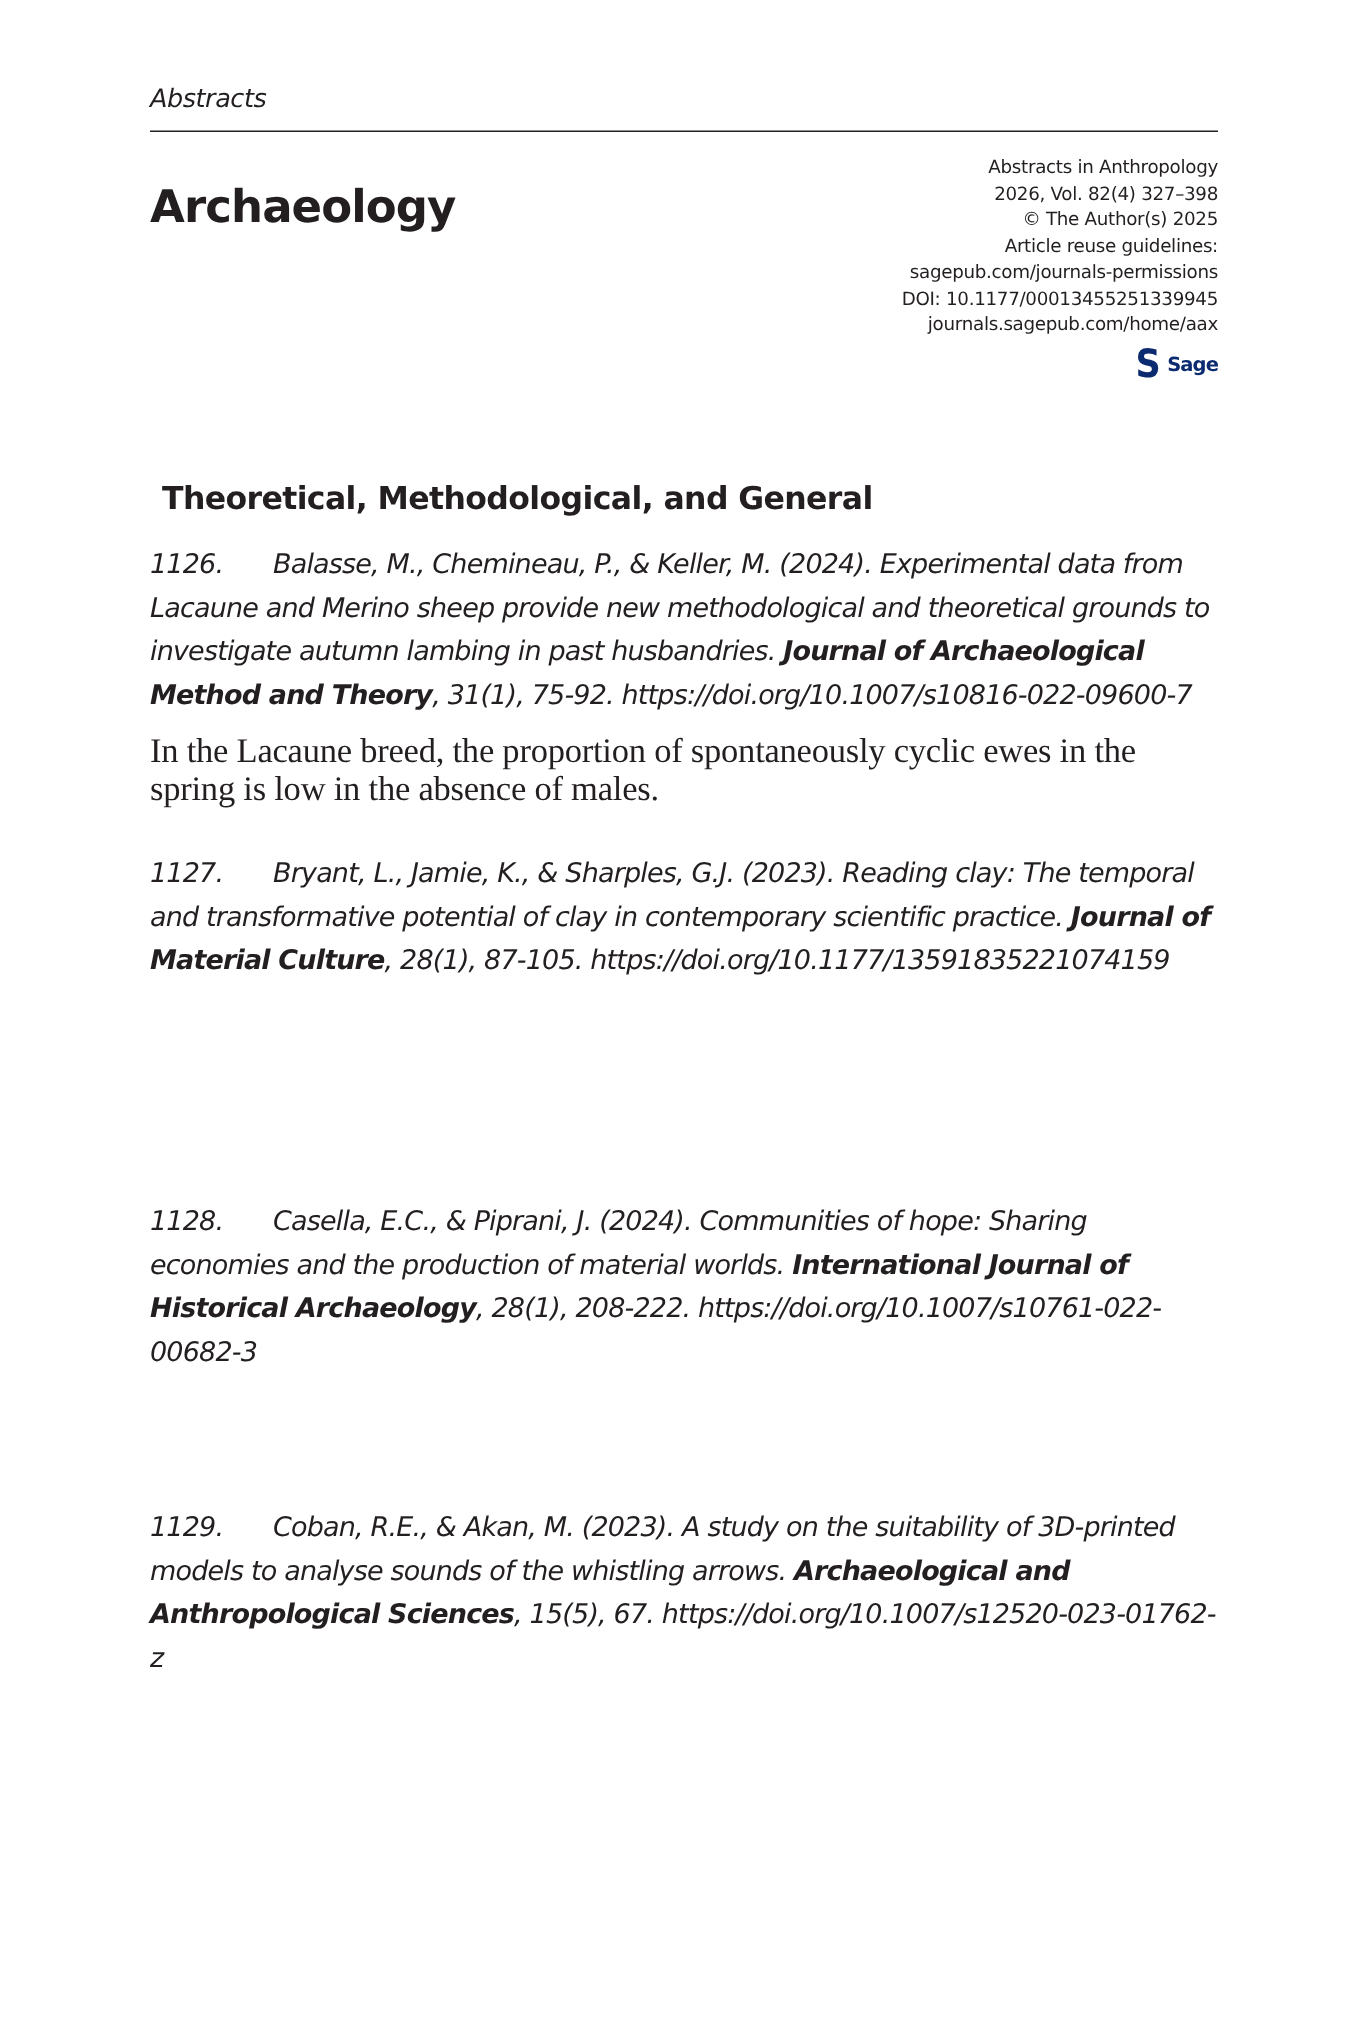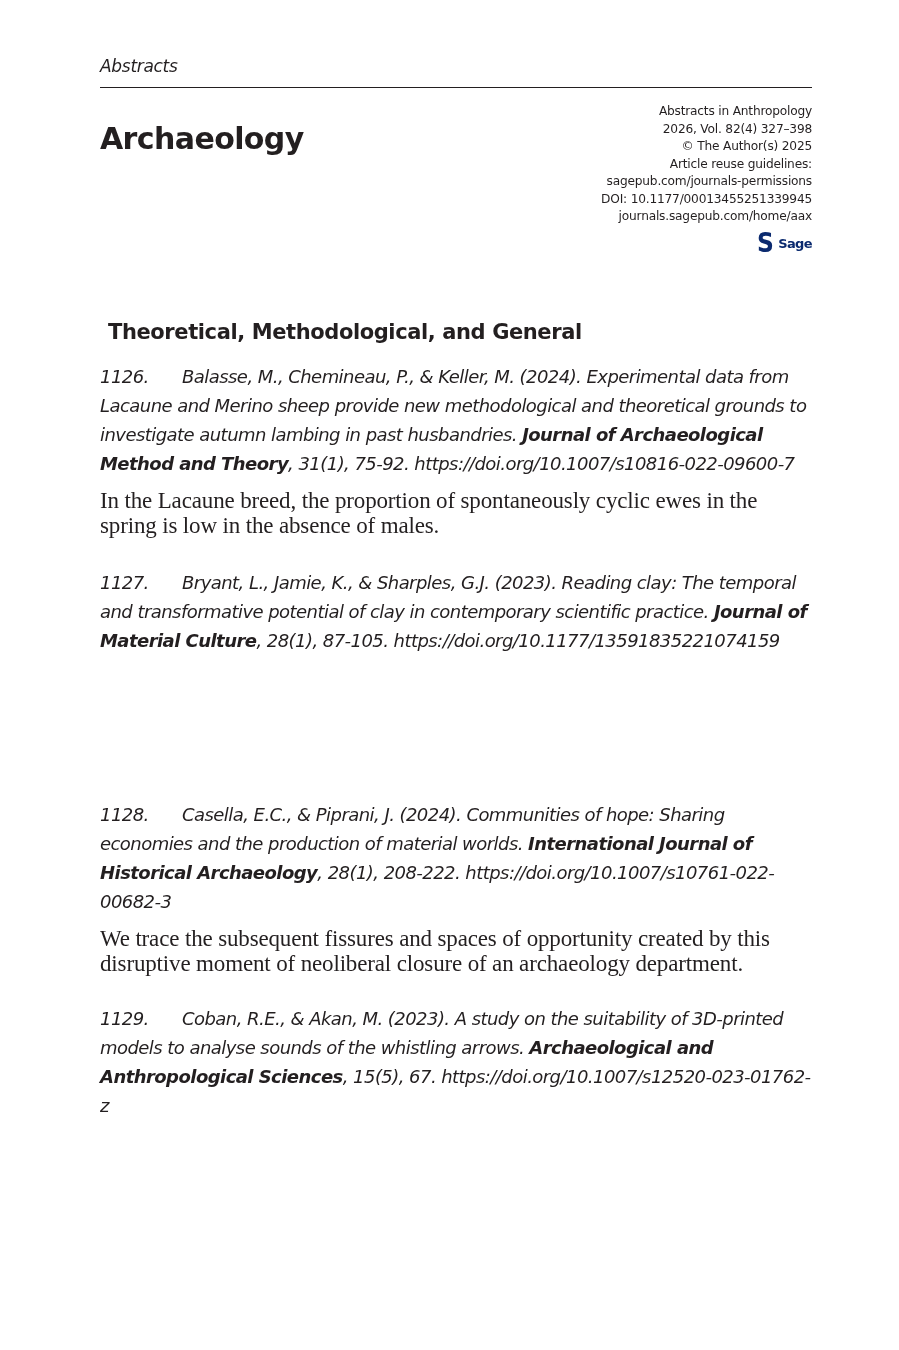--- a/index.html
+++ b/index.html
@@ -62,20 +62,19 @@
 <div class="entry" style="top:568px;">
   <div class="citation sans">
     <span class="num">1127.</span><span>Bryant, L., Jamie, K., &amp; Sharples, G.J. (2023). Reading clay: The temporal and transformative potential of clay in contemporary scientific practice. </span><span class="journal">Journal of Material Culture</span><span>, 28(1), 87-105. https://doi.org/10.1177/13591835221074159</span>
   </div>
 </div>
 
 <div class="entry" style="top:800px;">
   <div class="citation sans">
     <span class="num">1128.</span><span>Casella, E.C., &amp; Piprani, J. (2024). Communities of hope: Sharing economies and the production of material worlds. </span><span class="journal">International Journal of Historical Archaeology</span><span>, 28(1), 208-222. https://doi.org/10.1007/s10761-022-00682-3</span>
   </div>
-  <div class="abstract serif">We trace the subsequent fissures and spaces of opportunity created by this disruptive moment of neoliberal closure of an archaeology department.</div>
 </div>
 
 <div class="entry" style="top:1004px;">
   <div class="citation sans">
     <span class="num">1129.</span><span>Coban, R.E., &amp; Akan, M. (2023). A study on the suitability of 3D-printed models to analyse sounds of the whistling arrows. </span><span class="journal">Archaeological and Anthropological Sciences</span><span>, 15(5), 67. https://doi.org/10.1007/s12520-023-01762-z</span>
   </div>
 </div>
 
 </body></html>

